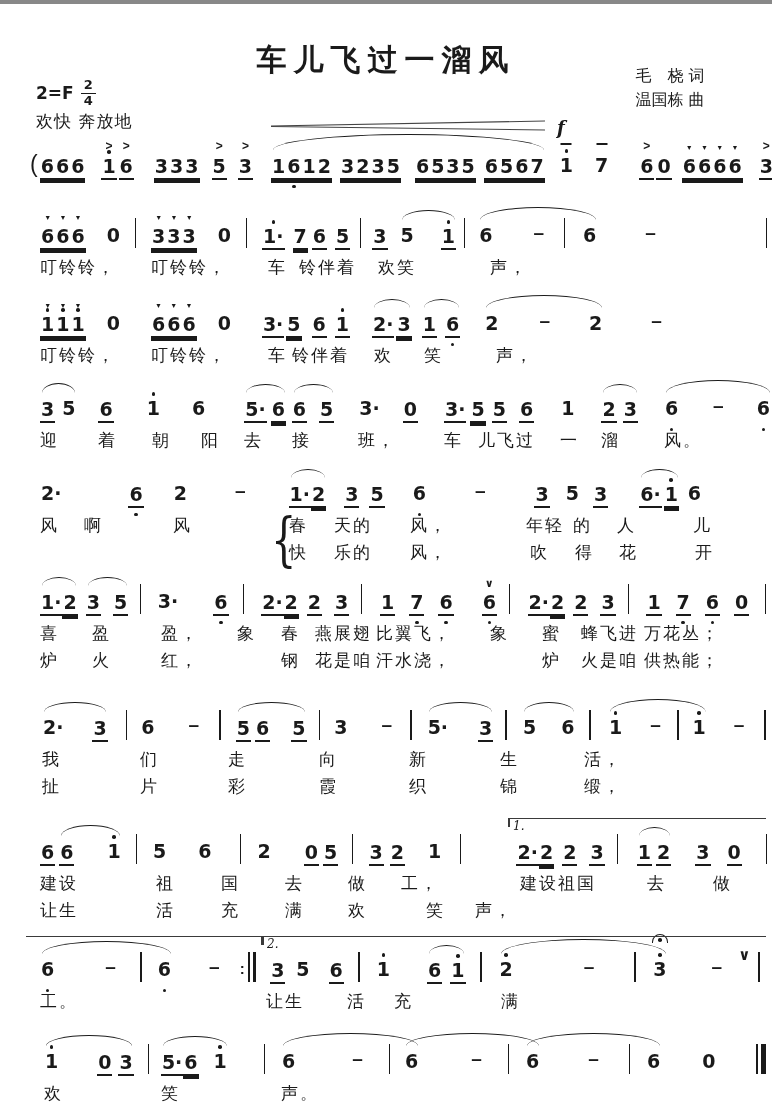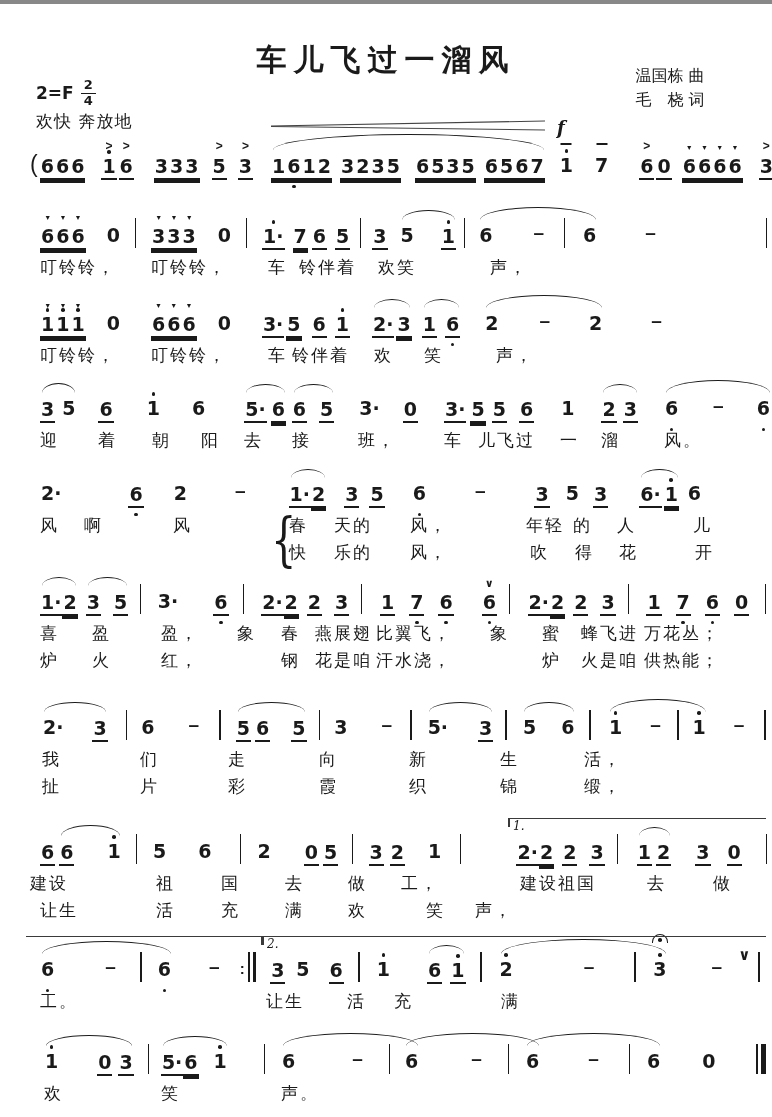--- a/index.html
+++ b/index.html
@@ -53,22 +53,22 @@
 .watermark{position:absolute;right:4px;bottom:2px;text-align:right}
 .wm-cn{font:bold 14px "DejaVu Sans",sans-serif;letter-spacing:1px}
 .wurl{font:bold 12px "DejaVu Sans Mono",monospace}
 </style>
 </head>
 <body>
 
 <div class="page">
   <h1 class="title">车儿飞过一溜风</h1>
   <div class="credits">
+    <div>毛　桡 词</div>
     <div>温国栋 曲</div>
-    <div>毛　桡 词</div>
   </div>
   <div class="keysig">
     <span>2=F</span>
     <span class="frac">
       <span class="num">2</span>
       <span class="den">4</span>
     </span>
   </div>
   <div class="tempo">欢快 奔放地</div>
 
@@ -424,21 +424,21 @@
           <span class="note u1" style="margin-left: 12px;"><span class="nv">3</span></span>
           <span class="bar" style="margin-left: 12px;"></span>
           <span class="note u1" style="margin-left: 20px;"><span class="nv">1</span></span>
           <span class="note u1" style="margin-left: 4px;"><span class="nv">2</span></span>
           <span class="note u1" style="margin-left: 24px;"><span class="nv">3</span></span>
           <span class="note u1" style="margin-left: 16px;"><span class="nv">0</span></span>
           <span class="bar" style="margin-left: 24px;"></span>
           <div class="arc" style="left: 35px; width: 59px; height: 11px; top: 15px;"></div>
           <div class="arc" style="left: 613px; width: 31px; height: 9px; top: 17px;"></div>
         </div>
-        <span class="lyric" style="left: 4px; top: 62px; font-family: Liberation Mono, monospace;">建设</span>
+        <span class="lyric" style="left: 14px; top: 62px; font-family: Liberation Mono, monospace;">建设</span>
         <span class="lyric" style="left: 130px; top: 62px;">祖</span>
         <span class="lyric" style="left: 195px; top: 62px;">国</span>
         <span class="lyric" style="left: 259px; top: 62px;">去</span>
         <span class="lyric" style="left: 322px; top: 62px;">做</span>
         <span class="lyric" style="left: 375px; top: 62px;">工，</span>
         <span class="lyric" style="left: 494px; top: 62px;">建</span>
         <span class="lyric" style="left: 513px; top: 62px;">设祖国</span>
         <span class="lyric" style="left: 621px; top: 62px;">去</span>
         <span class="lyric" style="left: 687px; top: 62px;">做</span>
         <span class="lyric" style="left: 14px; top: 89px;">让生</span>

